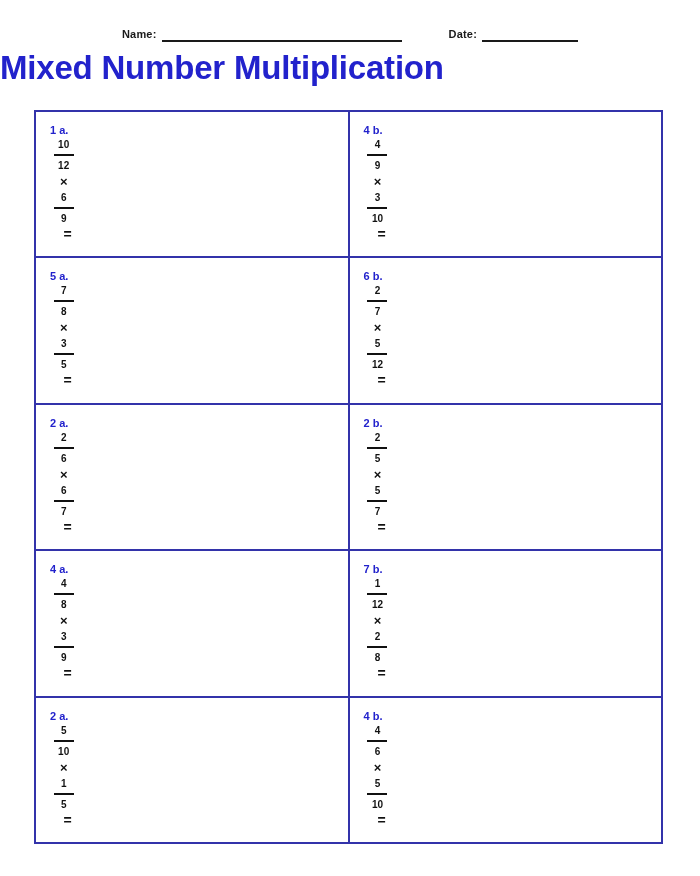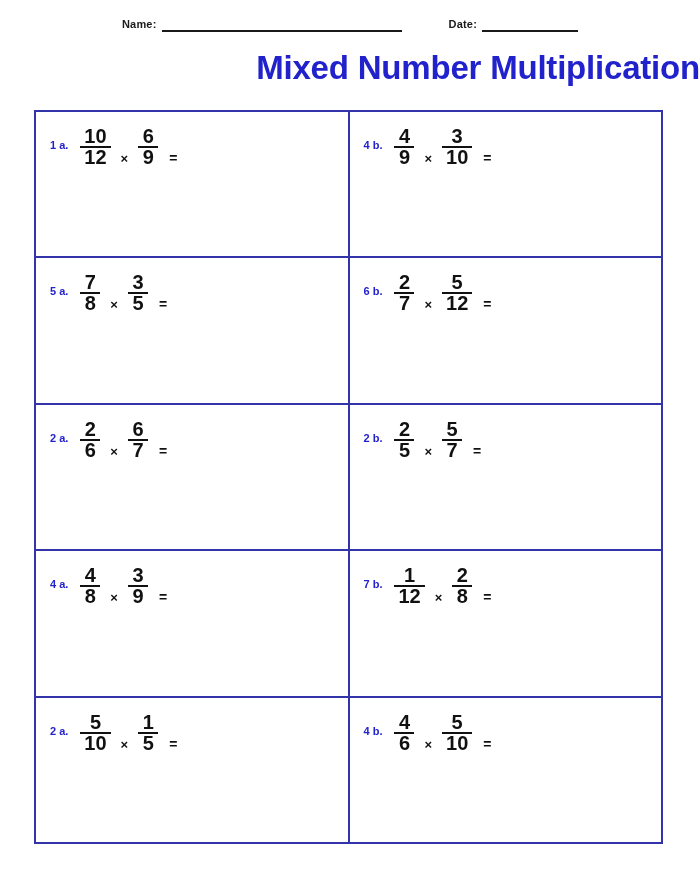--- a/index.html
+++ b/index.html
@@ -18,21 +18,21 @@
     position: relative;
     width: 700px;
     height: 876px;
     box-sizing: border-box;
   }
 
   
   .header {
     position: absolute;
     left: 34px;
-    top: 8px;
+    top: 18px;
     width: 632px;
     height: 24px;
     display: flex;
     align-items: flex-end;
     justify-content: center;
     gap: 25px;
   }
   .field {
     display: flex;
     align-items: flex-end;
@@ -55,21 +55,21 @@
   .rule-name  { width: 240px; }
   .rule-date  { width: 96px; }
   .field-date { margin-left: 22px; }
 
   
   .title {
     position: absolute;
     left: 0;
     top: 48px;
     width: 700px;
-    text-align: right;
+    text-align: left;
     font-size: 33px;
     font-weight: bold;
     color: #2222cc;
     letter-spacing: -0.2px;
     line-height: 40px;
   }
 
   
   .grid {
     position: absolute;
@@ -97,22 +97,23 @@
     box-sizing: border-box;
     padding: 10px 0 0 14px;
     min-width: 0;
     display: flex;
     align-items: flex-start;
   }
   .cell:last-child { border-right: none; }
 
   .problem {
     display: flex;
-    align-items: flex-end;
+    align-items: center;
     height: 44px;
+    flex-direction: column;
   }
 
   .prob-label {
     font-size: 11px;
     font-weight: bold;
     color: #2222cc;
     margin-right: 9px;
     white-space: nowrap;
     align-self: center;
     padding-top: 2px;
@@ -120,21 +121,21 @@
 
   .frac {
     display: inline-flex;
     flex-direction: column;
     align-items: center;
     justify-content: center;
     margin: 0 3px;
   }
   .frac .num,
   .frac .den {
-    font-size: 20px;
+    font-size: 10px;
     font-weight: bold;
     color: #111111;
     line-height: 17px;
     padding: 0 4px;
     text-align: center;
   }
   .frac .bar {
     width: 100%;
     min-width: 20px;
     height: 0;

